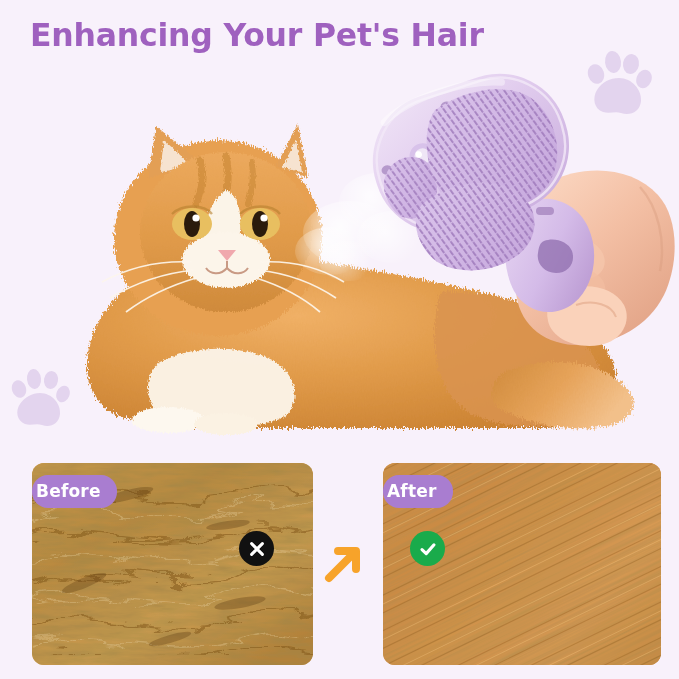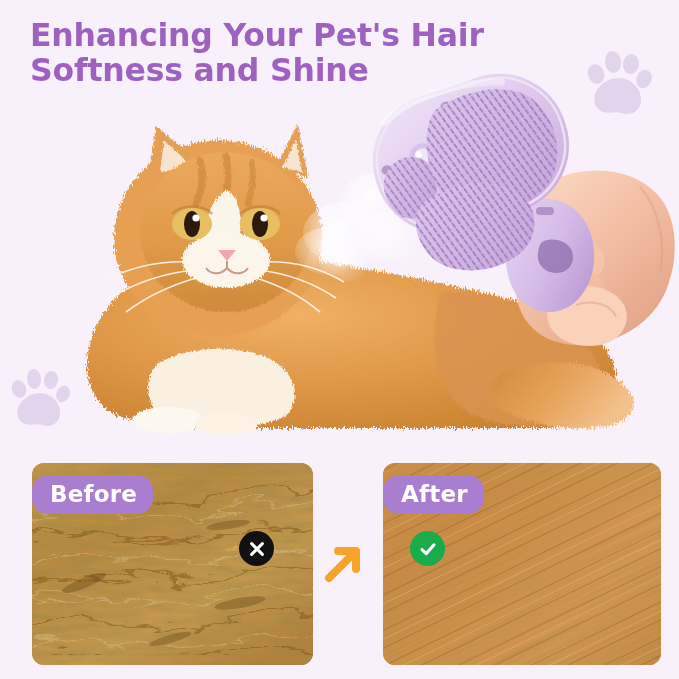--- a/index.html
+++ b/index.html
@@ -114,23 +114,23 @@
     inset: 0;
   }
   .fur svg { display:block; width:100%; height:100%; }
 
   .badge {
     position: absolute;
     left: 0;
     top: 12px;
     background: #a97dd0;
     color: #ffffff;
-    font-size: 23px;
+    font-size: 17px;
     font-weight: bold;
-    padding: 6px 16px 7px 18px;
+    padding: 6px 16px 7px 4px;
     border-top-right-radius: 9px;
     border-bottom-right-radius: 9px;
     letter-spacing: 0.2px;
     z-index: 4;
     font-family: "DejaVu Sans", sans-serif;
     border-radius: 16px;
   }
 
   .status-mark {
     position: absolute;
@@ -393,21 +393,20 @@
           <path d="M30,27 C42,27 51,38 50,48 C49,58 40,62 32,59
                    C26,57 21,60 15,58 C7,55 5,45 10,38 C15,31 22,27 30,27 Z"></path>
         </g>
       </svg>
     </div>
 
   </div>
 
   <div id="headline">
     <span class="line">Enhancing Your Pet's Hair</span>
-    <span class="line">Softness and Shine</span>
   </div>
 
   <div class="panel" id="panel-before">
     <div class="fur">
       <svg viewBox="0 0 281 202" preserveAspectRatio="none" xmlns="http://www.w3.org/2000/svg" aria-hidden="true">
         <defs>
           <linearGradient id="bfBase" x1="0" y1="0" x2="0.8" y2="1">
             <stop offset="0%" stop-color="#d7a450"></stop>
             <stop offset="35%" stop-color="#c79243"></stop>
             <stop offset="70%" stop-color="#d9a757"></stop>

